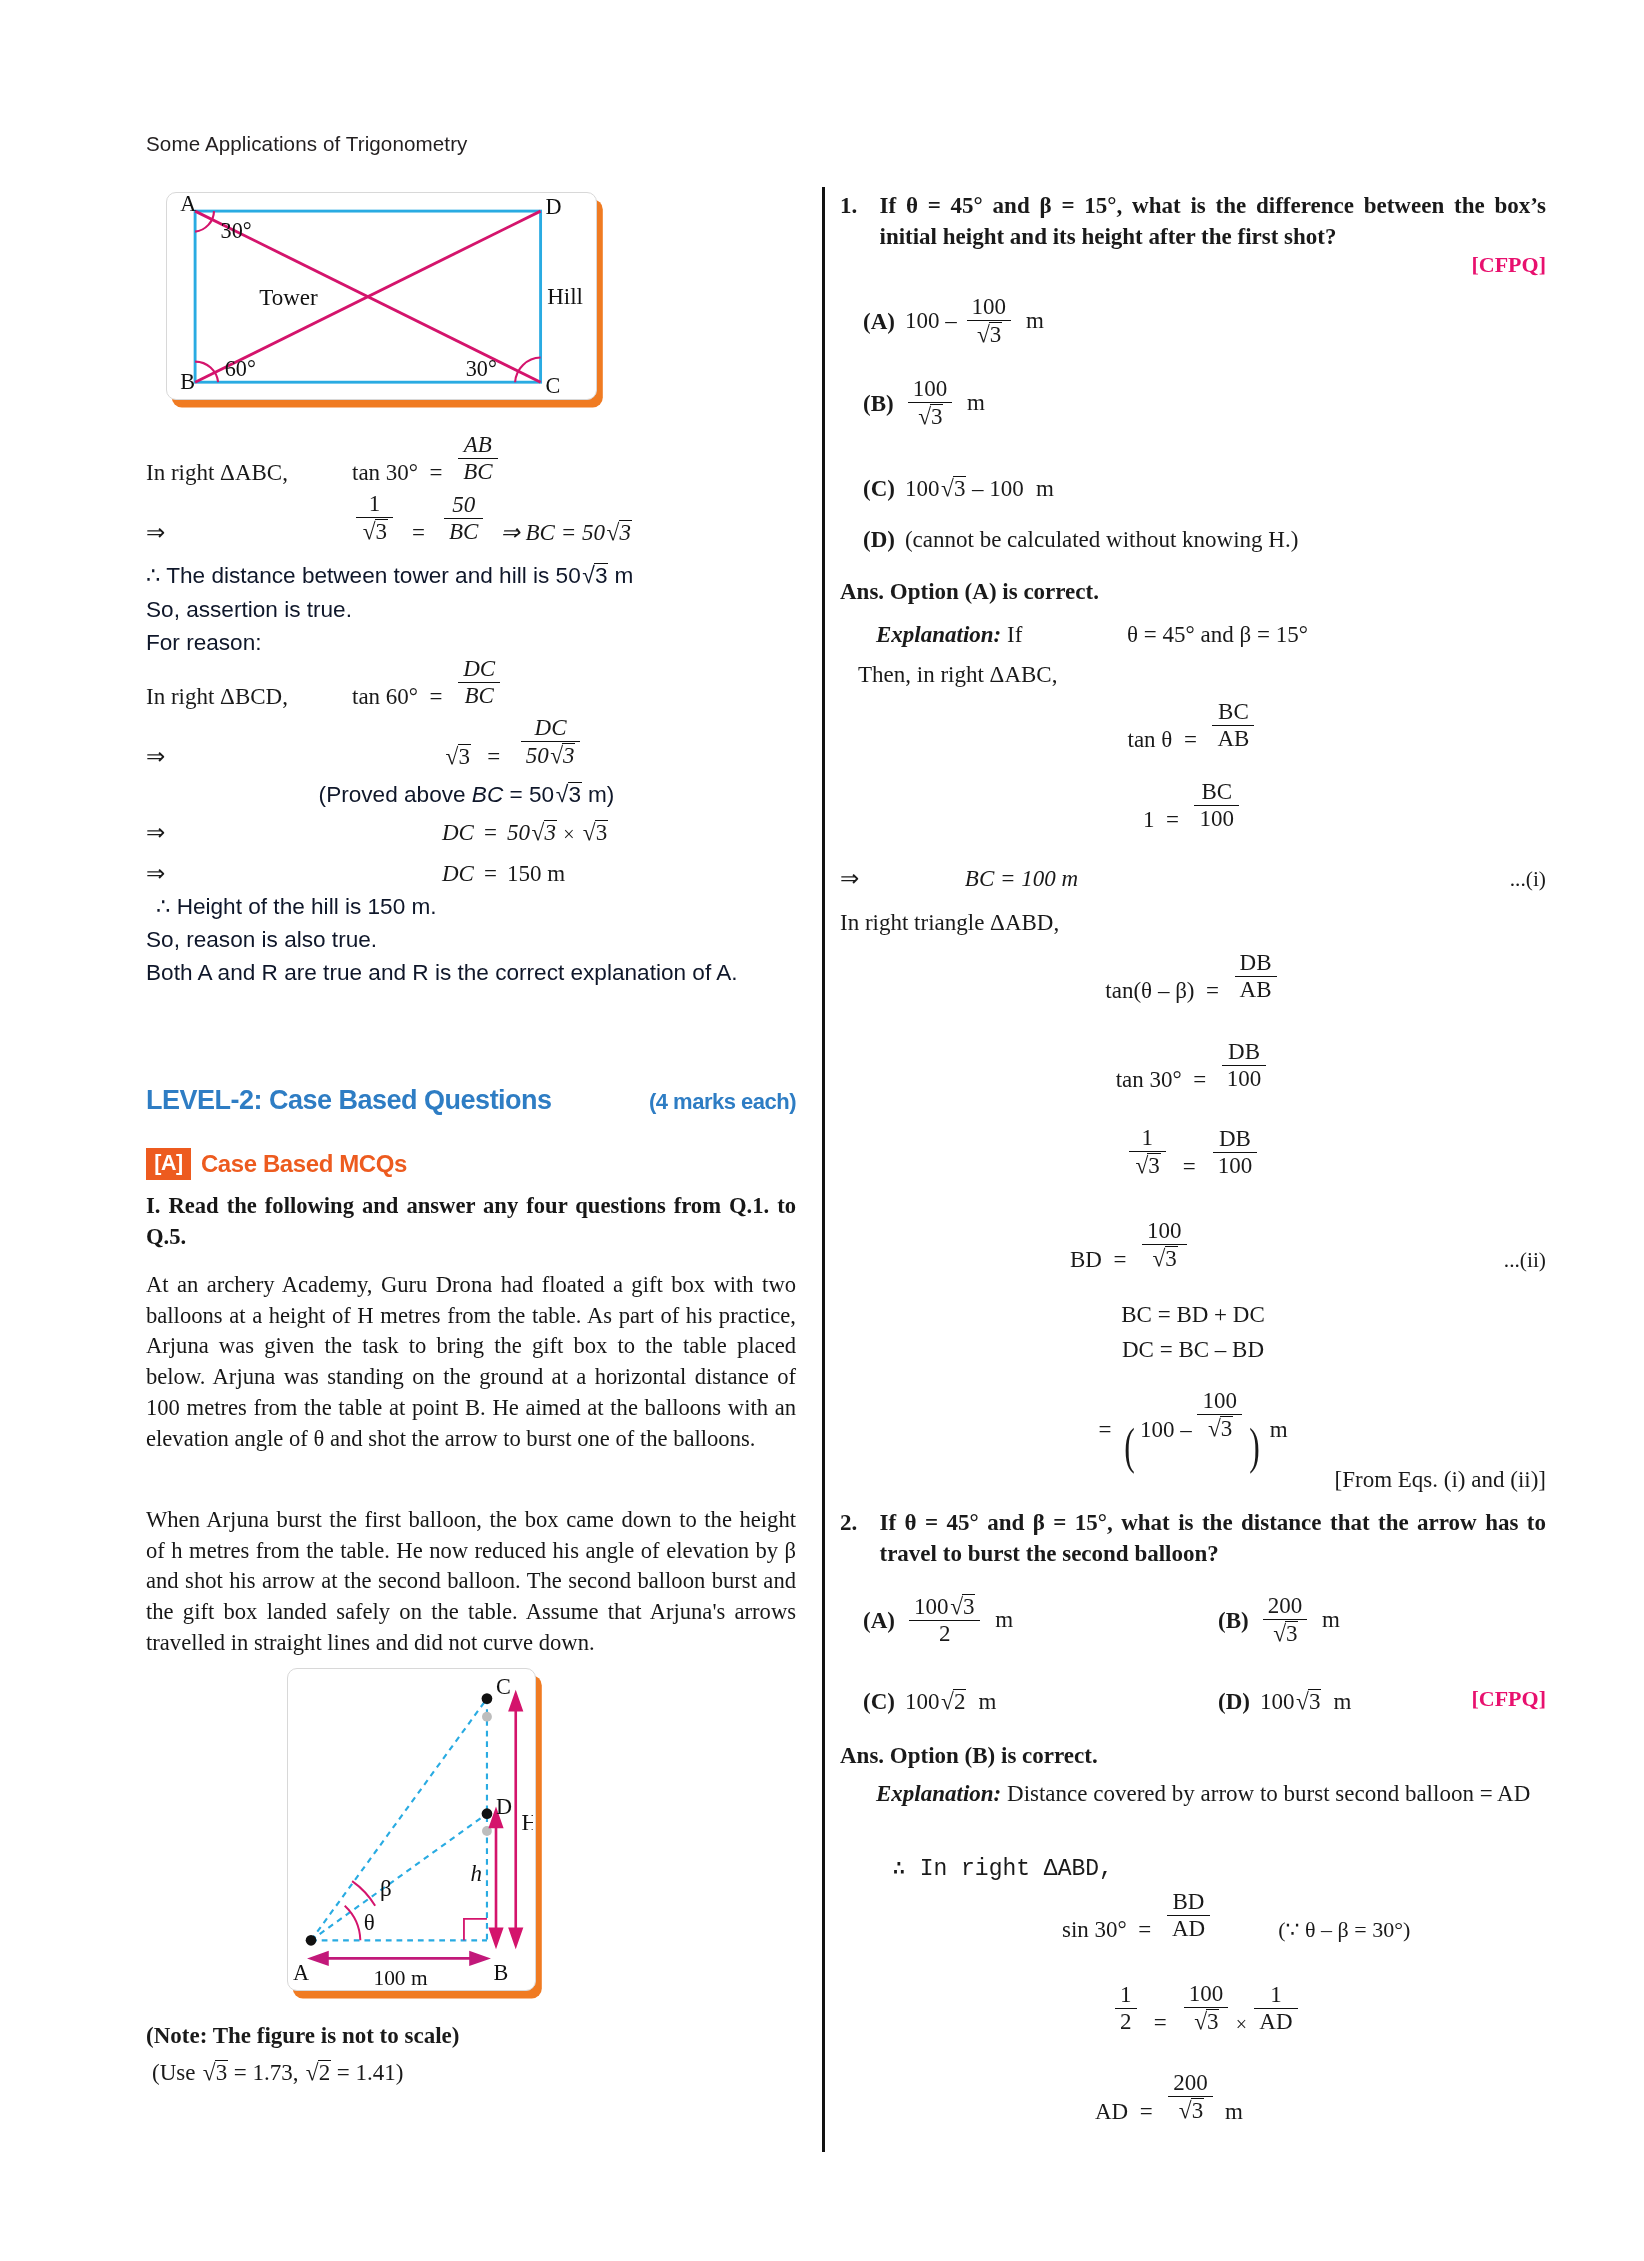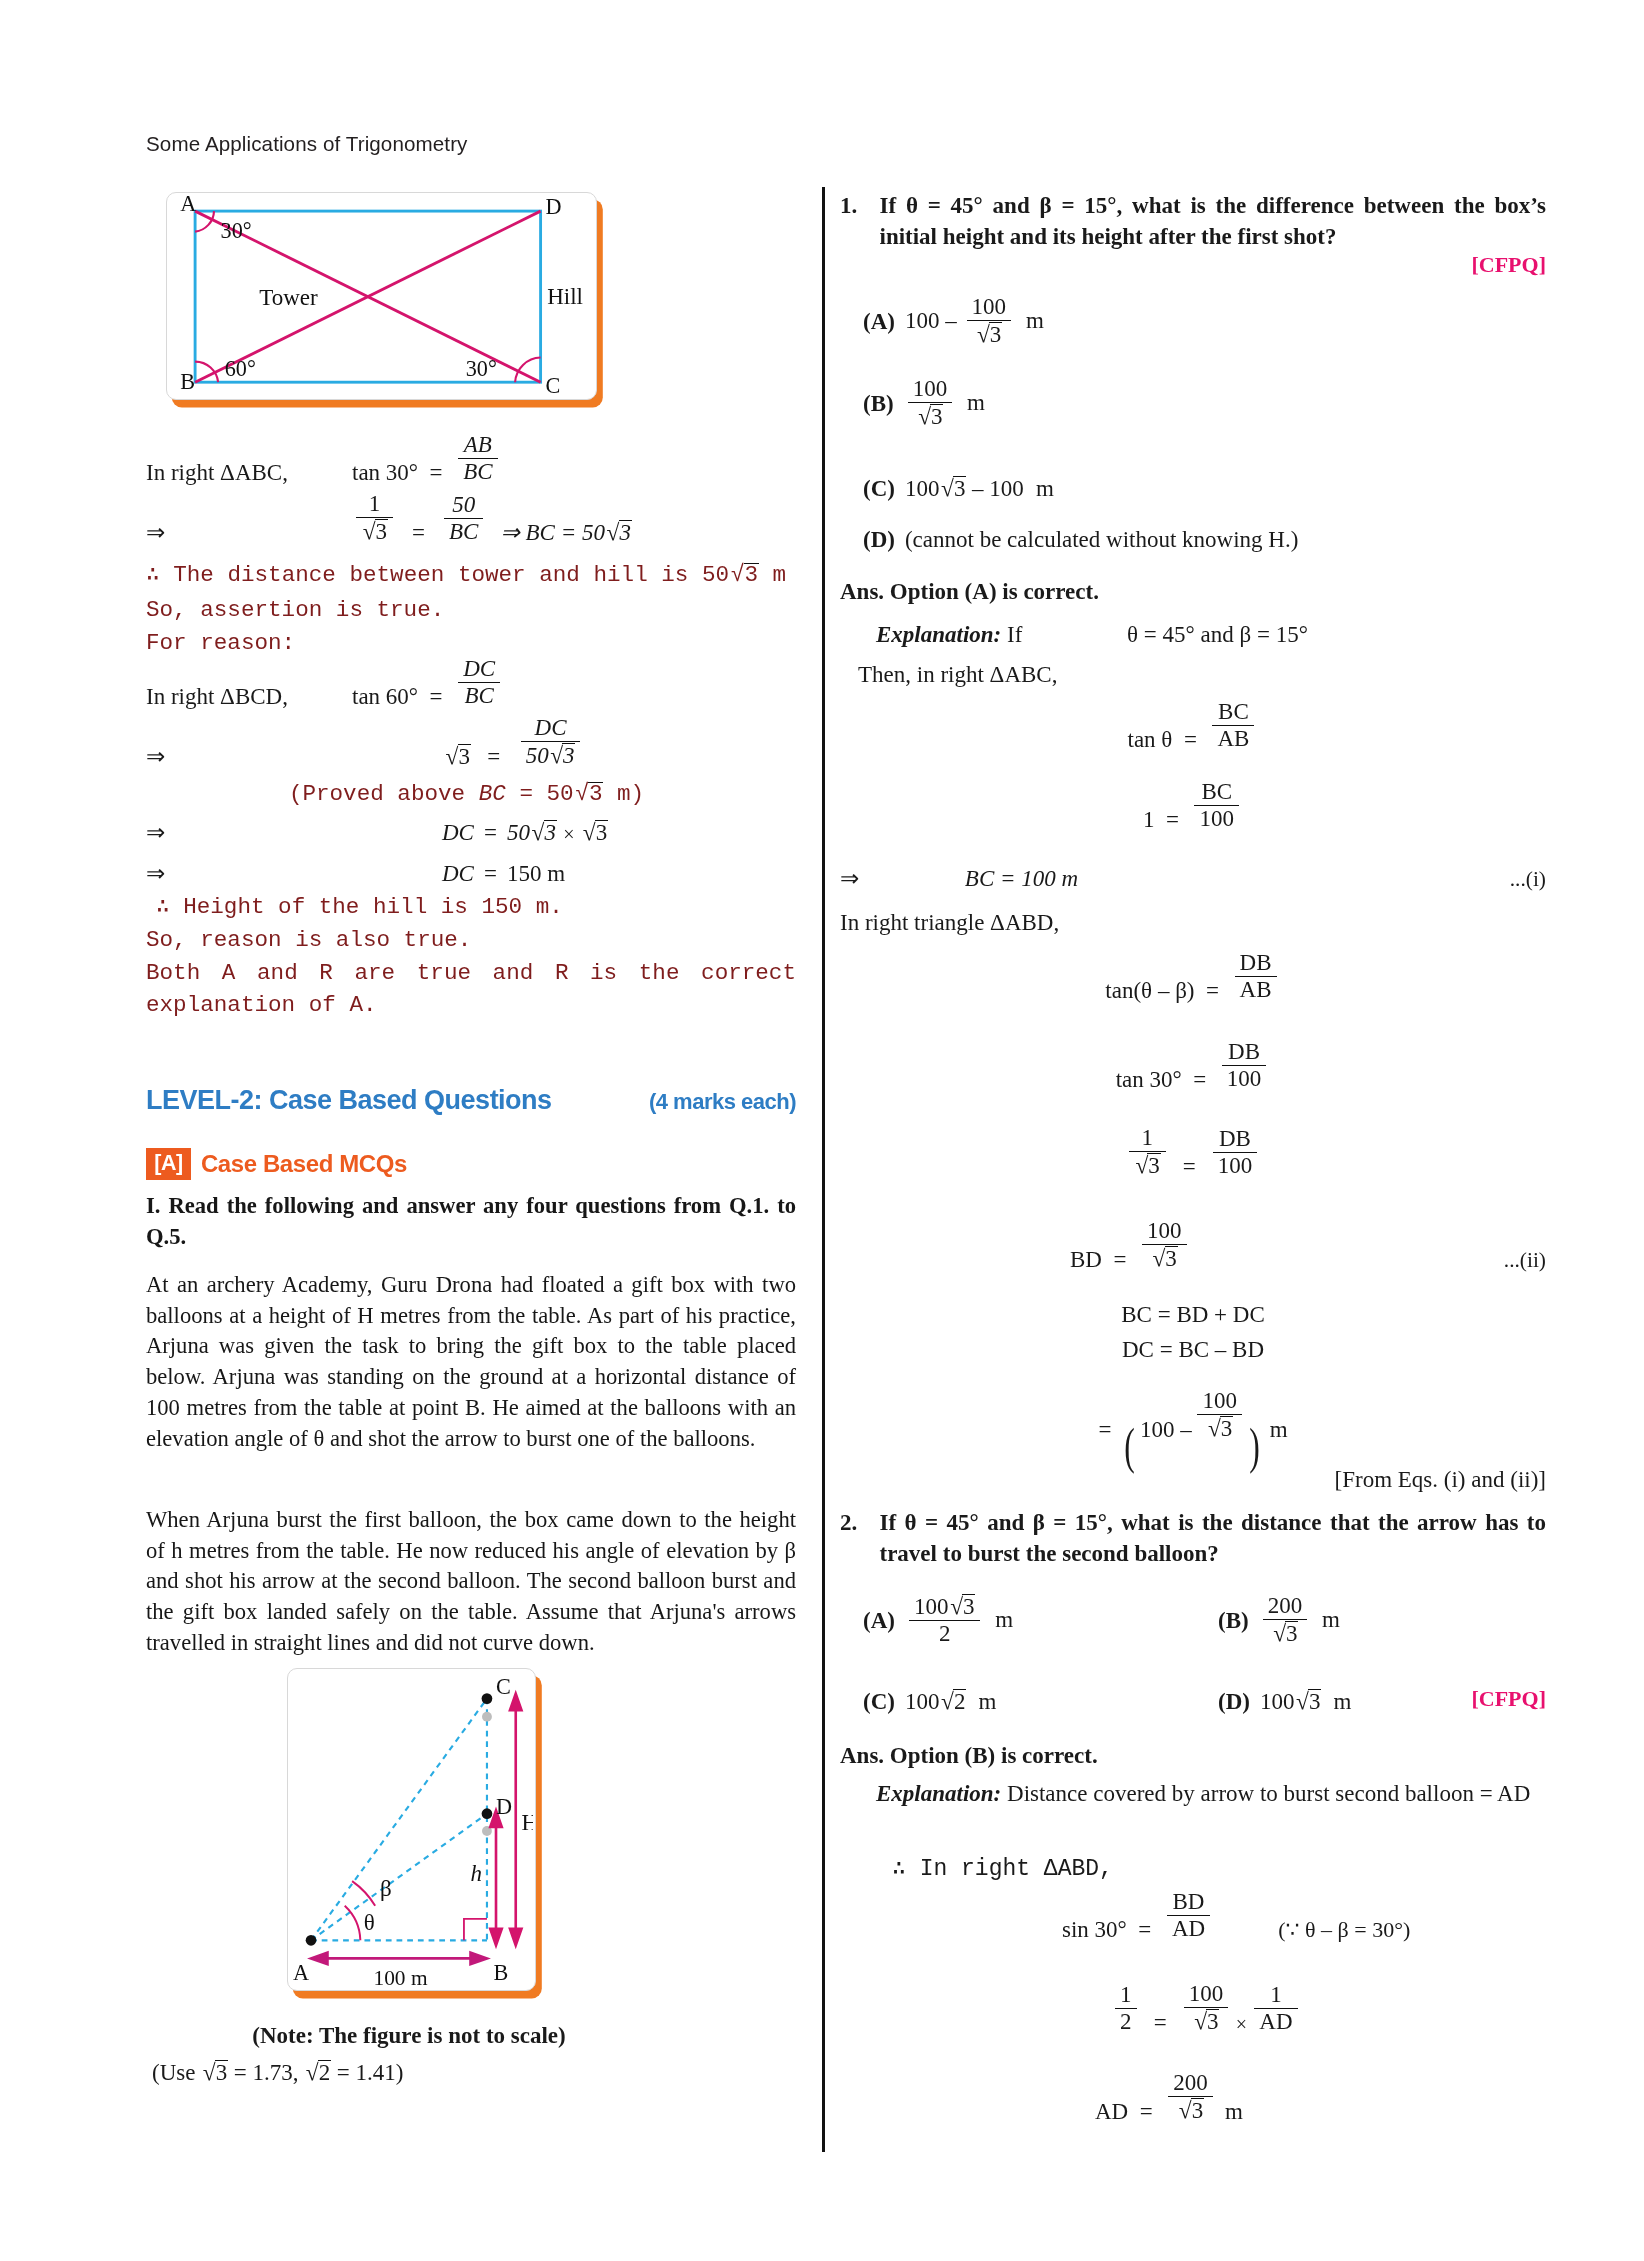--- a/index.html
+++ b/index.html
@@ -14,21 +14,21 @@
   .col{position:absolute;top:0;}
   .col-left{left:146px;width:658px;}
   .col-right{left:840px;width:707px;}
 
   
   .figbox{position:relative;background:#fff;border:0.8px solid #d8d8d8;border-radius:10px;
           box-shadow:5.8px 7.4px 0 0 #F07B22;}
   .figbox svg{display:block;}
 
   
-  .t{font-family:Liberation Mono, monospace;font-size:22.6px;line-height:1.42;color:#7f1d1d;}
+  .t{font-family:Liberation Sans, sans-serif;font-size:22.6px;line-height:1.42;color:#0f172a;}
   .para{font-family:"Liberation Serif",serif;font-size:22.6px;line-height:1.36;text-align:justify;color:#171717;margin:0 0 7.4px 0;}
   .b{font-weight:bold;}
   .i{font-style:italic;}
   .frac{display:inline-block;vertical-align:middle;text-align:center;margin:0 4.1px;position:relative;top:-0.8px;}
   .frac .num{display:block;padding:0 5px;line-height:1.08;}
   .frac .den{display:block;padding:0 5px;border-top:1.3px solid #111;line-height:1.12;}
   .sq{display:inline-block;position:relative;padding-left:1.6px;}
   .sq::before{content:"\221A";font-size:1.02em;}
   .sq .rad{border-top:1.2px solid #111;padding:0 0.8px 0 0.8px;margin-left:-0.8px;display:inline-block;line-height:1.05;}
   .it{font-style:italic;}
@@ -51,21 +51,21 @@
   .cfpq{color:#E8106E;font-weight:bold;font-family:"Liberation Serif",serif;font-size:22px;}
 
   .qhead{display:flex;gap:11.5px;font-weight:bold;font-size:23px;line-height:1.34;text-align:justify;}
   .qnum{flex:0 0 28px;}
   .qtxt{flex:1 1 auto;}
   .optrow{display:flex;align-items:center;font-size:23px;min-height:39px;}
   .optlabel{font-weight:bold;margin-right:10px;}
   .ansline{font-weight:bold;font-size:23px;margin-top:8.2px;}
   .expl{font-size:23px;margin-top:6.6px;}
 
-  .note-center{font-weight:bold;font-size:23px;text-align:center;margin-top:11.5px;}
+  .note-center{font-weight:bold;font-size:23px;margin-top:11.5px;}
   .use-line{font-size:23px;margin-top:8.2px;margin-left:6px;}
 
   .paren{display:inline-block;font-size:51px;line-height:0;position:relative;top:3.3px;font-weight:300;transform:scaleX(.62);}
 </style>
 </head>
 <body>
 
 <div class="page">
 
   <div class="running-head">Some Applications of Trigonometry</div>

